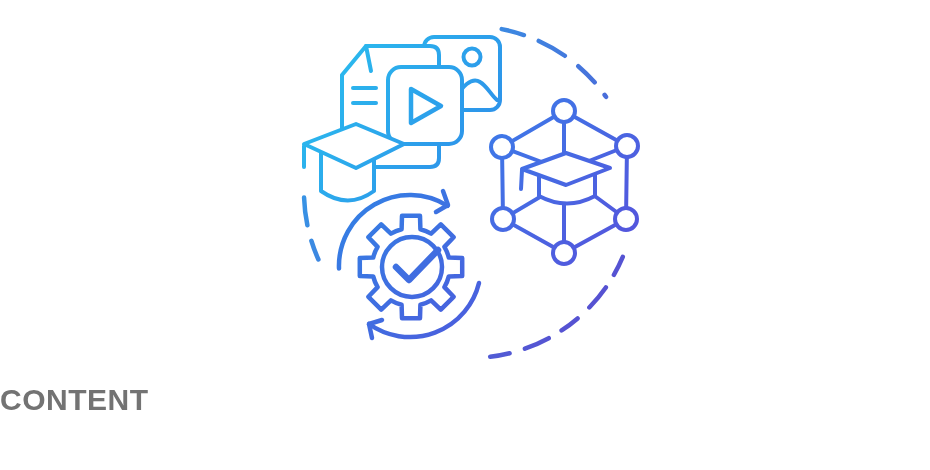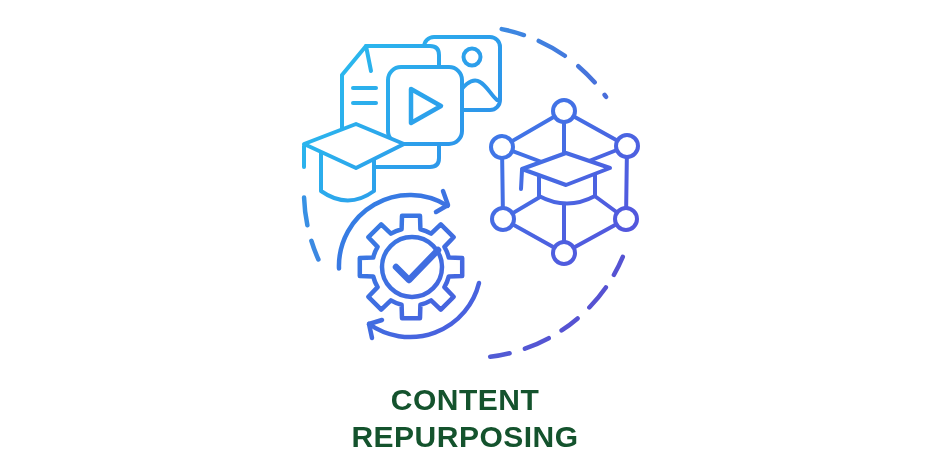--- a/index.html
+++ b/index.html
@@ -20,22 +20,21 @@
   .illustration {
     position: absolute;
     top: 0;
     left: 0;
   }
   .caption {
     position: absolute;
     top: 381px;
     left: 0;
     width: 100%;
-    text-align: center;
-    color: #14532d;
+    color: #737373;
     font-weight: 700;
     font-size: 30px;
     line-height: 37px;
     letter-spacing: 0.5px;
   }
   .caption span { display: block; }
 </style>
 </head>
 <body>
 
@@ -138,16 +137,15 @@
                A 39 39 0 0 1 373.2,276.4 L 359.8,276 L 359.8,258 L 373.2,257.6
                A 39 39 0 0 1 377.6,246.9 L 368.4,237.2 L 381.2,224.4 L 390.9,233.6
                A 39 39 0 0 1 401.6,229.2 Z"></path>
       <circle cx="412" cy="267" r="30" fill="#ffffff"></circle>
       <path stroke-width="6.5" d="M 396,267 L 409,280 L 438,250"></path>
     </g>
   </svg>
 
   <div class="caption">
     <span>CONTENT</span>
-    <span>REPURPOSING</span>
   </div>
 
 </div>
 
 </body></html>

